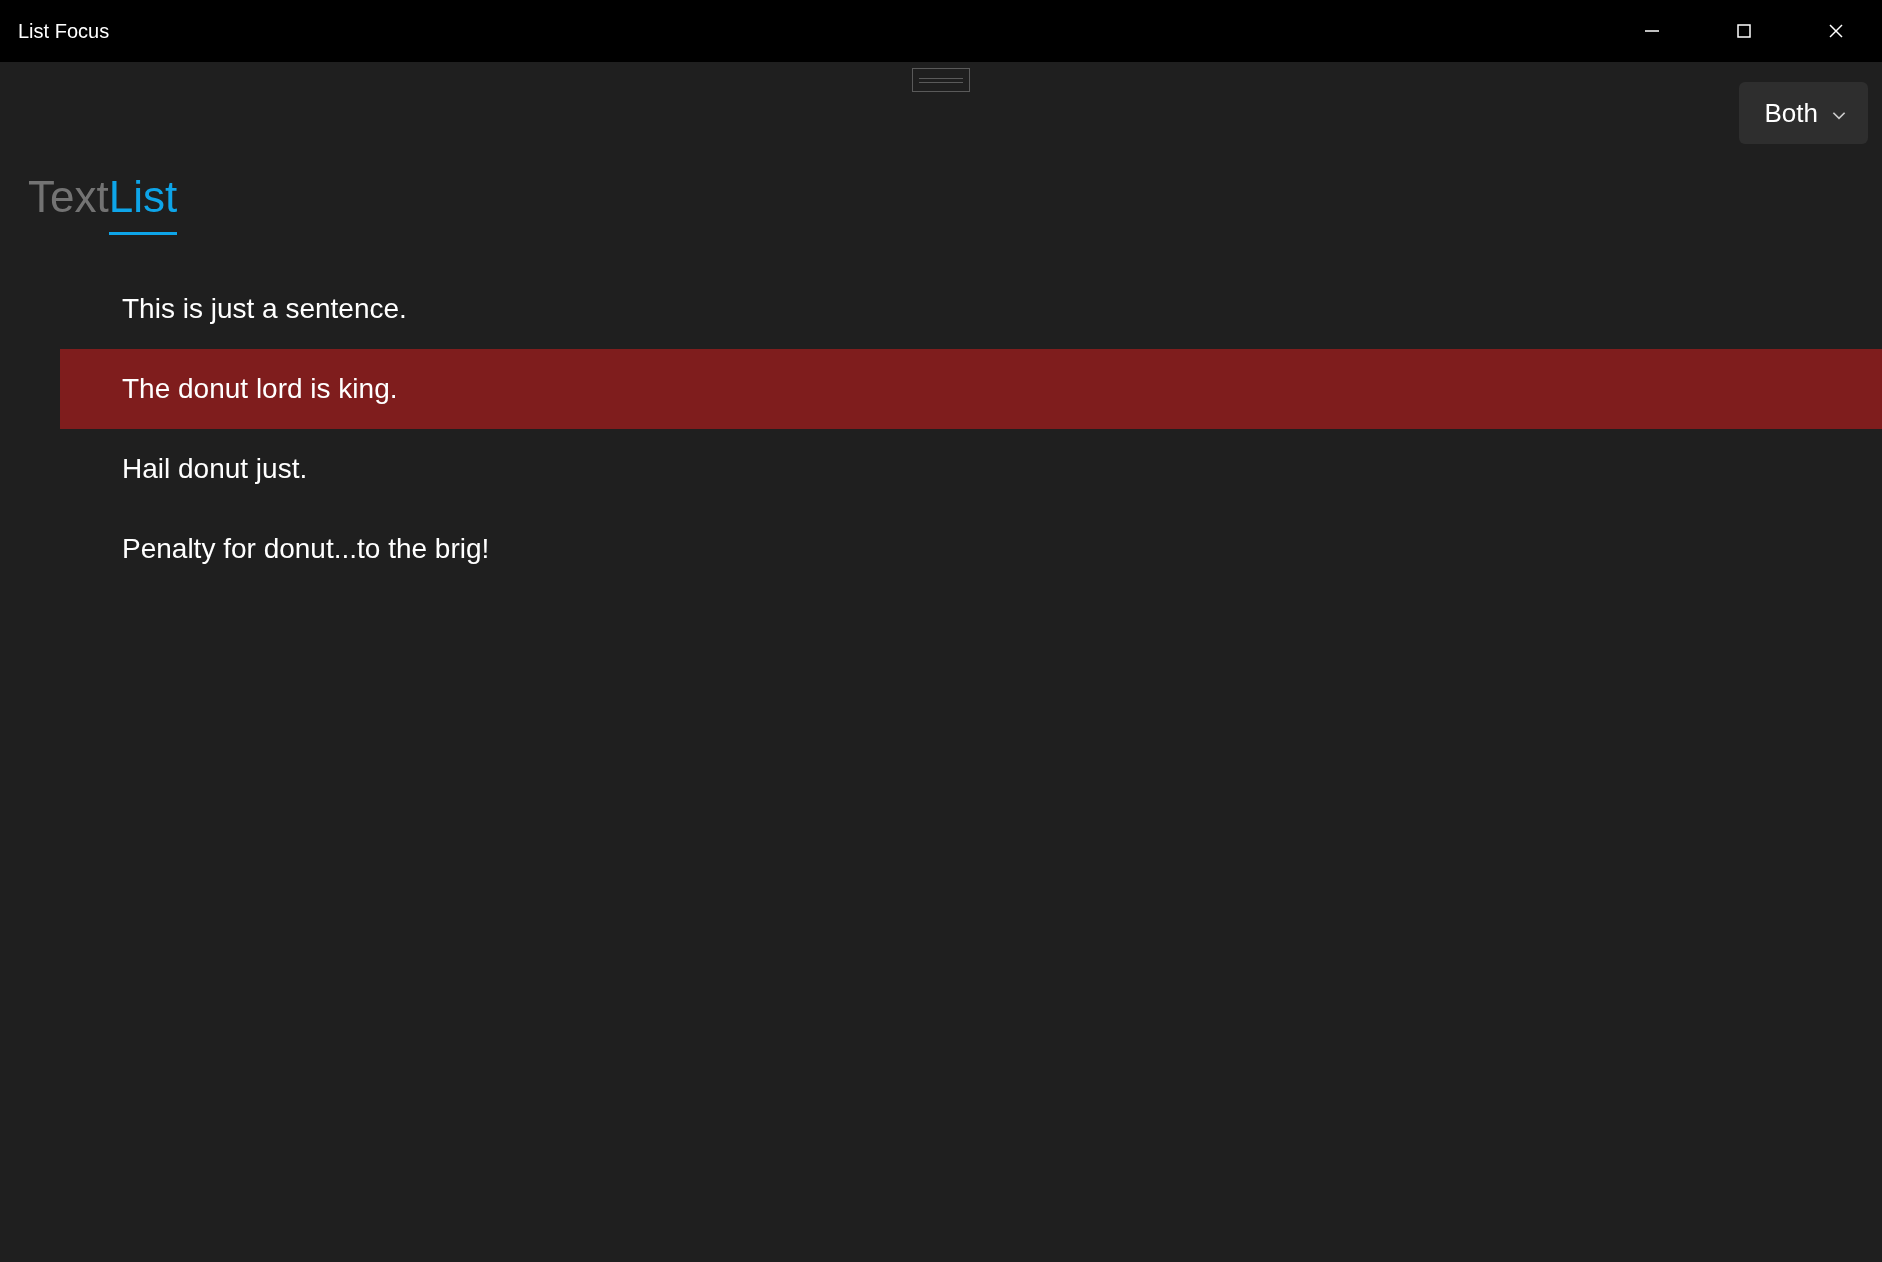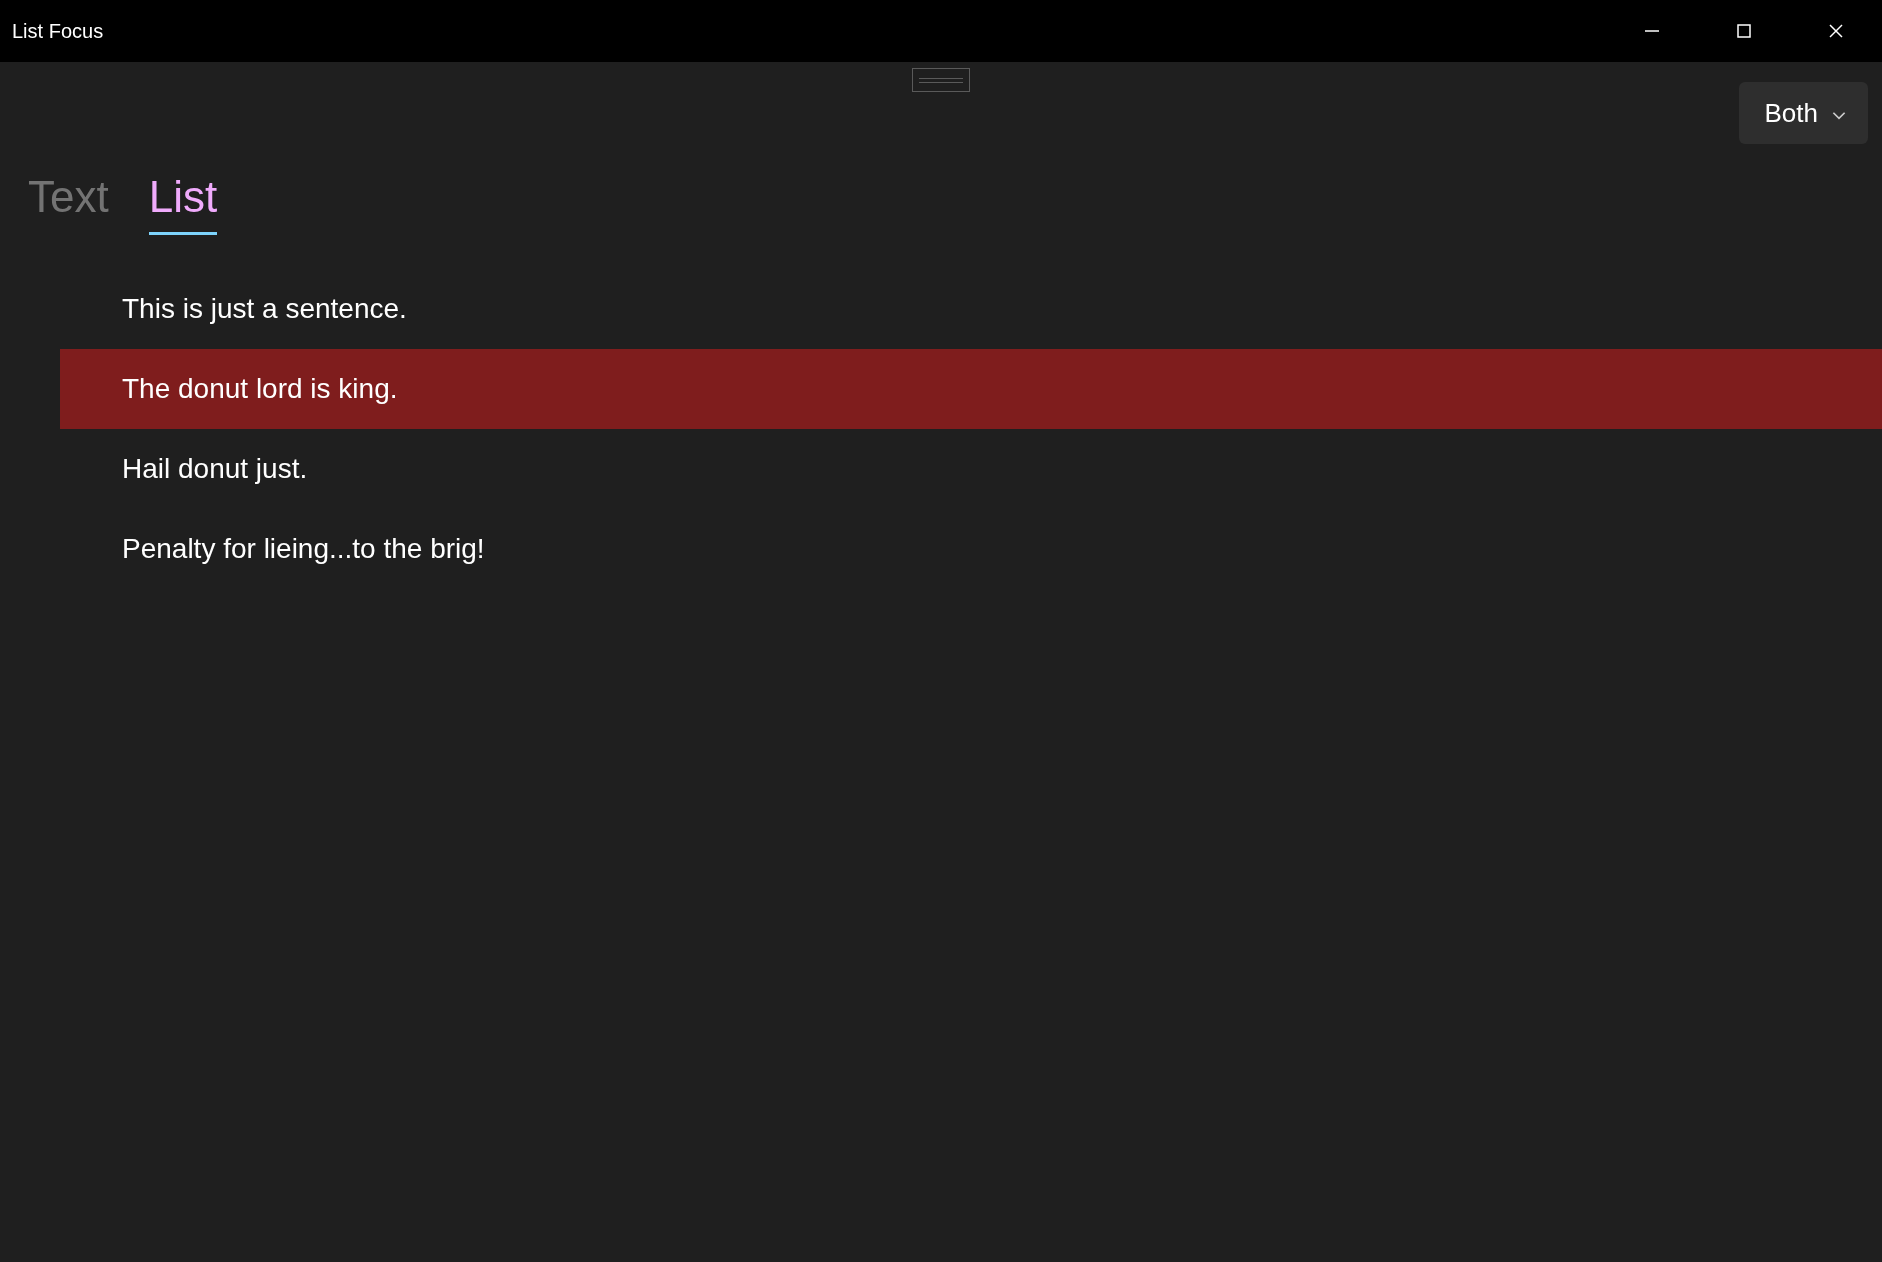--- a/index.html
+++ b/index.html
@@ -19,21 +19,21 @@
     width: 100%;
     height: 100%;
     display: flex;
     flex-direction: column;
   }
   .titlebar {
     height: 62px;
     background: #000;
     display: flex;
     align-items: center;
-    padding-left: 12px;
+    padding-left: 18px;
     color: #fff;
     font-size: 20px;
     position: relative;
   }
   .window-controls {
     position: absolute;
     right: 0;
     top: 0;
     height: 100%;
     display: flex;
@@ -100,23 +100,22 @@
     padding: 110px 0 0 28px;
     align-items: flex-start;
   }
   .tab {
     font-size: 44px;
     color: #737373;
     padding-bottom: 10px;
     cursor: pointer;
   }
   .tab.active {
-    color: #f0abfc;
-    border-bottom: 3px solid #7dd3fc;
-    margin-left: 40px;
+    color: #0ea5e9;
+    border-bottom: 3px solid #0ea5e9;
   }
   .list {
     margin-top: 34px;
     width: 100%;
     padding-left: 32px;
   }
   .list-item {
     height: 80px;
     display: flex;
     align-items: center;
@@ -175,17 +174,17 @@
 
     <div class="tabs">
       <div class="tab">Text</div>
       <div class="tab active">List</div>
     </div>
 
     <div class="list">
       <div class="list-item">This is just a sentence.</div>
       <div class="list-item selected">The donut lord is king.</div>
       <div class="list-item">Hail donut just.</div>
-      <div class="list-item">Penalty for lieing...to the brig!</div>
+      <div class="list-item">Penalty for donut...to the brig!</div>
     </div>
 
   </div>
 </div>
 
 </body></html>

